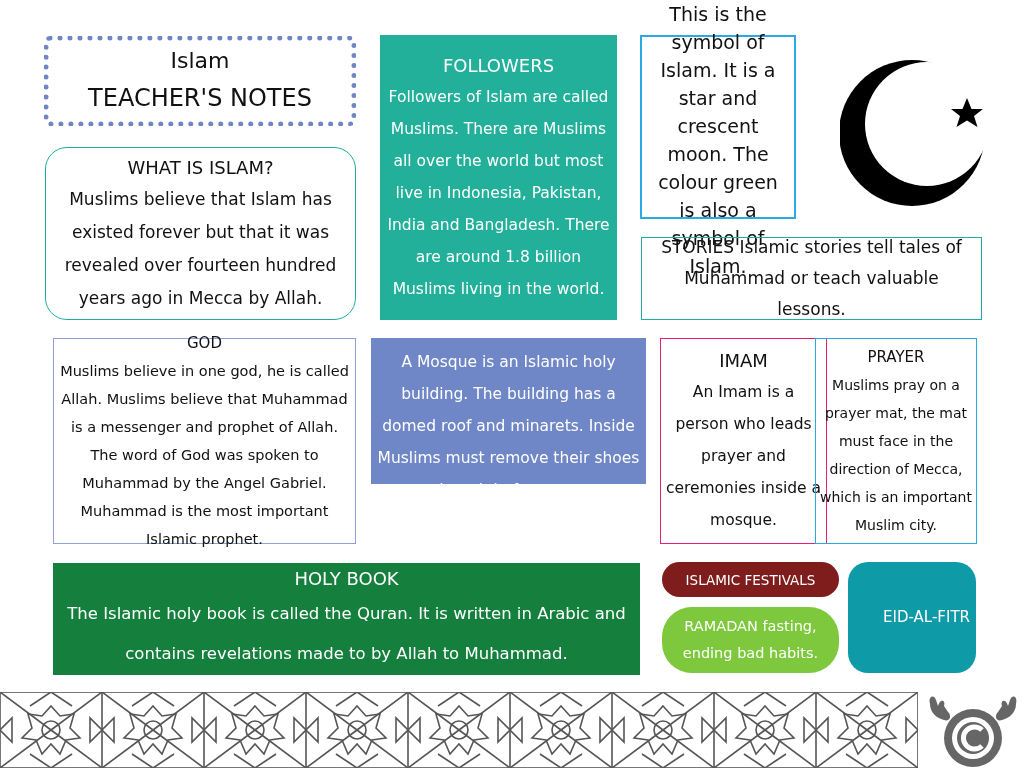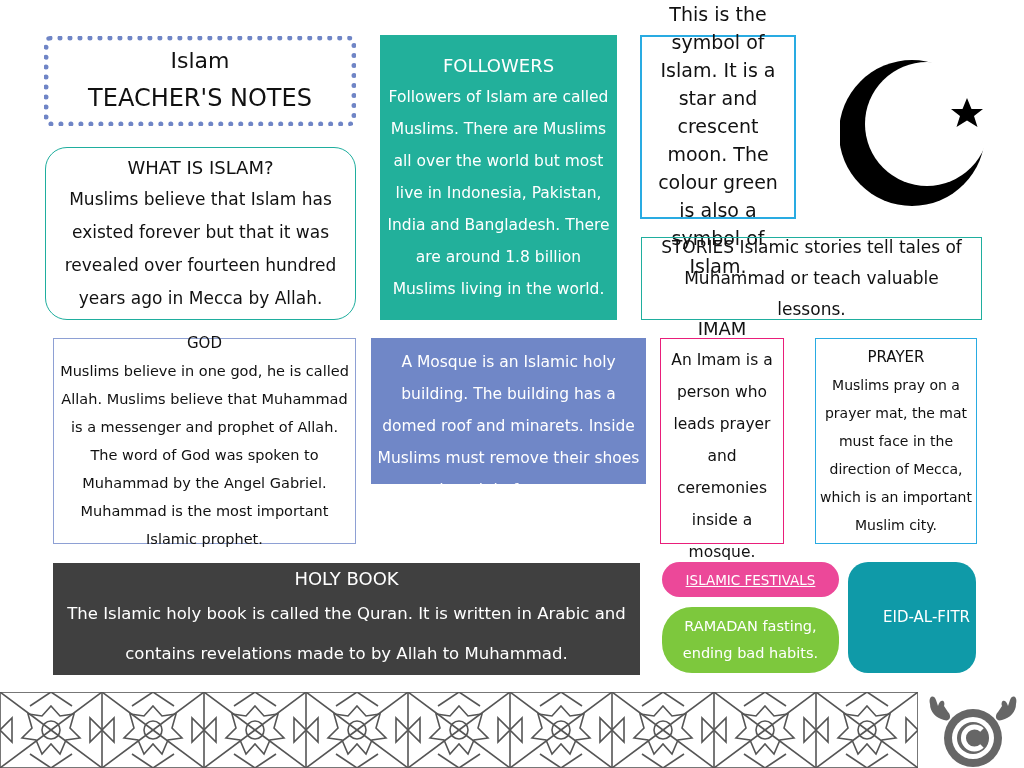--- a/index.html
+++ b/index.html
@@ -30,33 +30,33 @@
   .stories .b { font-size:17px; line-height:31px; }
 
   .god { left:53px; top:338px; width:303px; height:206px; border:1.5px solid #8ea0d4; padding:2px 4px; }
   .god .h { font-size:15px; line-height:28px; }
   .god .b { font-size:14.5px; line-height:28px; }
 
   .buildings { left:371px; top:338px; width:275px; height:146px; background:#7087c7; color:#fff; padding:2px 4px; }
   .buildings .h { font-size:18px; line-height:30px; }
   .buildings .b { font-size:15.5px; line-height:32px; }
 
-  .imam { left:660px; top:338px; width:124px; height:206px; border:1.5px solid #e91e7a; padding:2px 4px; }
+  .imam { left:660px; top:338px; width:167px; height:206px; border:1.5px solid #e91e7a; padding:2px 4px; }
   .imam .h { font-size:18px; line-height:30px; }
   .imam .b { font-size:15.5px; line-height:32px; }
 
   .prayer { left:815px; top:338px; width:162px; height:206px; border:1.5px solid #29abe2; padding:2px 4px; }
   .prayer .h { font-size:15px; line-height:28px; }
   .prayer .b { font-size:14px; line-height:28px; }
 
-  .holy { left:53px; top:563px; width:587px; height:112px; background:#404040; color:#fff; padding:4px 8px; }
+  .holy { left:53px; top:563px; width:587px; height:112px; background:#15803d; color:#fff; padding:4px 8px; }
   .holy .h { font-size:18px; line-height:30px; }
   .holy .b { font-size:16.5px; line-height:40px; }
 
-  .festivals { left:662px; top:562px; width:177px; height:35px; background:#ec4899; color:#fff; border-radius:18px;text-decoration:underline; }
+  .festivals { left:662px; top:562px; width:177px; height:35px; background:#7f1d1d; color:#fff; border-radius:18px; }
   .festivals .b { font-size:13.5px; }
 
   .ramadan { left:662px; top:607px; width:177px; height:66px; background:#7dc83d; color:#fff; border-radius:30px; padding:2px 6px; }
   .ramadan .b { font-size:14.5px; line-height:27px; }
 
   .eid { left:848px; top:562px; width:128px; height:111px; background:#0f9aa8; color:#fff; border-radius:20px; padding:2px 6px;align-items:flex-end; }
   .eid .h { font-size:15px; line-height:27px; }
   .eid .b { font-size:14.5px; line-height:27px; }
 
   .pattern { position:absolute; left:0; top:692px; width:918px; height:76px; }

